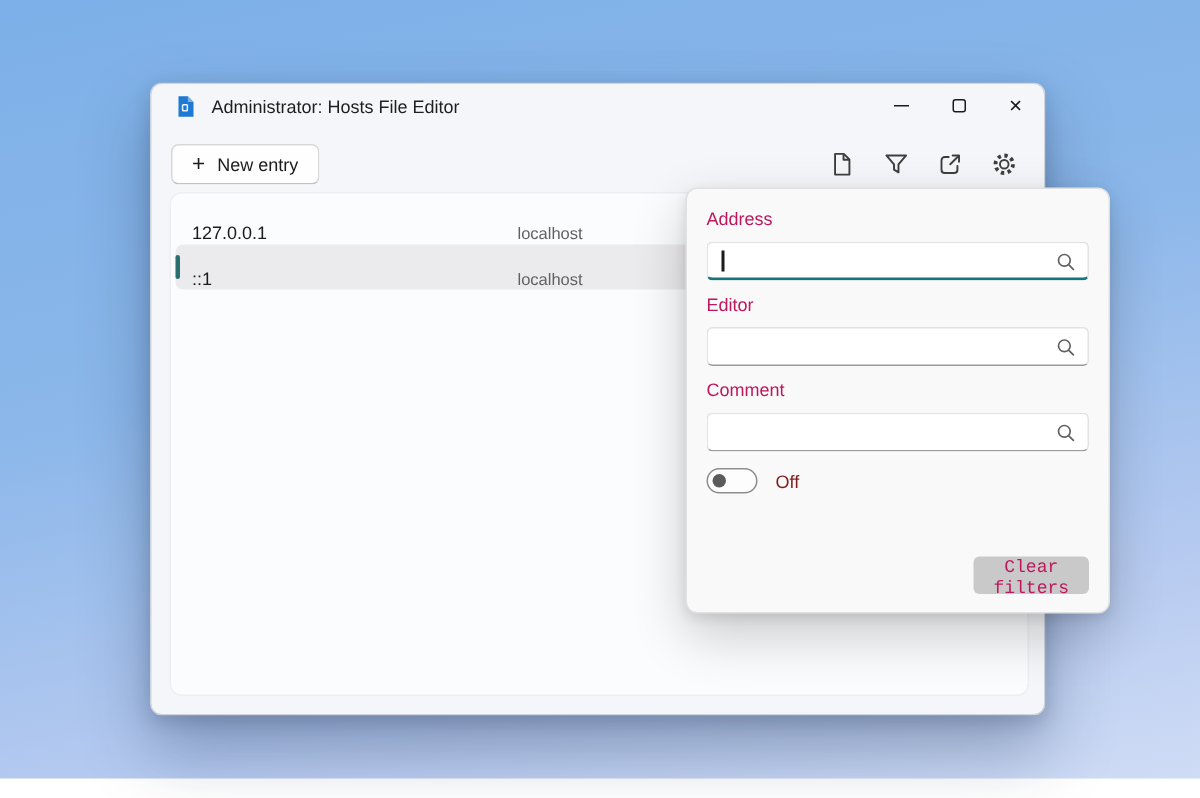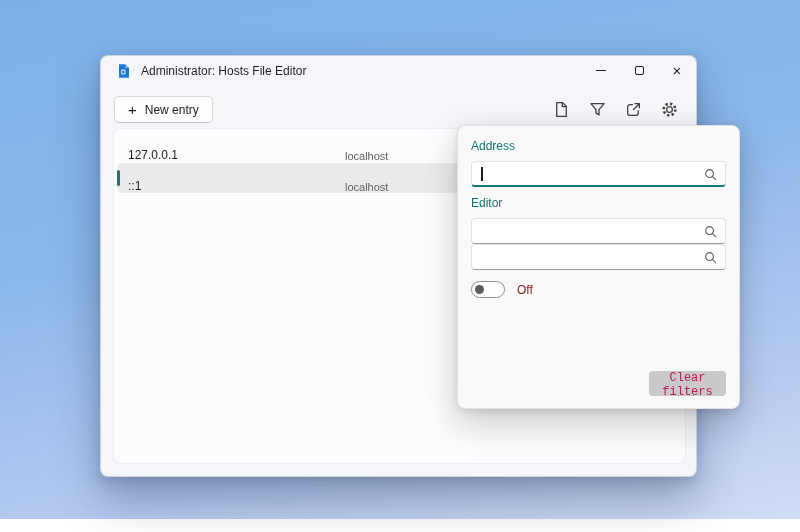--- a/index.html
+++ b/index.html
@@ -71,21 +71,21 @@
   .row .addr { margin-left:11px; font-size:12px; color:#1b1b1b; }
   .row .hosts { position:absolute; left:228px; font-size:11px; color:#616161; }
 
   
   .flyout {
     position:absolute; left:457px; top:125px; width:283px; height:284px;
     background:#f9f9f9; border:1px solid #e1e1e3; border-radius:8px;
     box-shadow:0 14px 36px rgba(0,0,0,.20), 0 3px 8px rgba(0,0,0,.10);
     padding:13px 13px 12px; z-index:5;
   }
-  .field-label { font-size:12px; color:#0f766e; height:15px; line-height:15px; margin-bottom:7px; }
+  .field-label { font-size:12px; color:#be185d; height:15px; line-height:15px; margin-bottom:7px; }
   .field-label + .search-box { margin-bottom:0; }
   .search-box {
     position:relative; height:26px; background:#ffffff;
     border:1px solid #e2e2e4; border-bottom-color:#9b9b9b; border-radius:4px;
   }
   .search-box.focused { border-bottom:2px solid #17757a; }
   .search-box input {
     position:absolute; inset:0; width:100%; height:100%;
     border:none; background:transparent; outline:none;
     padding:0 26px 0 9px; font-size:12px; color:#1b1b1b; font-family:inherit;
@@ -205,20 +205,21 @@
 
     <div class="field-label mt">Editor</div>
     <div class="search-box">
       <input type="text" value="" style="">
       <svg class="search-glyph" width="13" height="13" viewBox="0 0 14 14" fill="none" stroke="#5f5f5f" stroke-width="1.2" stroke-linecap="round">
         <circle cx="6" cy="6" r="4.2"></circle>
           <path d="M9.2 9.2 L12.5 12.5"></path>
       </svg>
     </div>
 
+    <div class="field-label mt">Comment</div>
     <div class="search-box">
       <input type="text" value="" style="">
       <svg class="search-glyph" width="13" height="13" viewBox="0 0 14 14" fill="none" stroke="#5f5f5f" stroke-width="1.2" stroke-linecap="round">
         <circle cx="6" cy="6" r="4.2"></circle>
           <path d="M9.2 9.2 L12.5 12.5"></path>
       </svg>
     </div>
 
     <div class="toggle-row">
       <div class="toggle">

